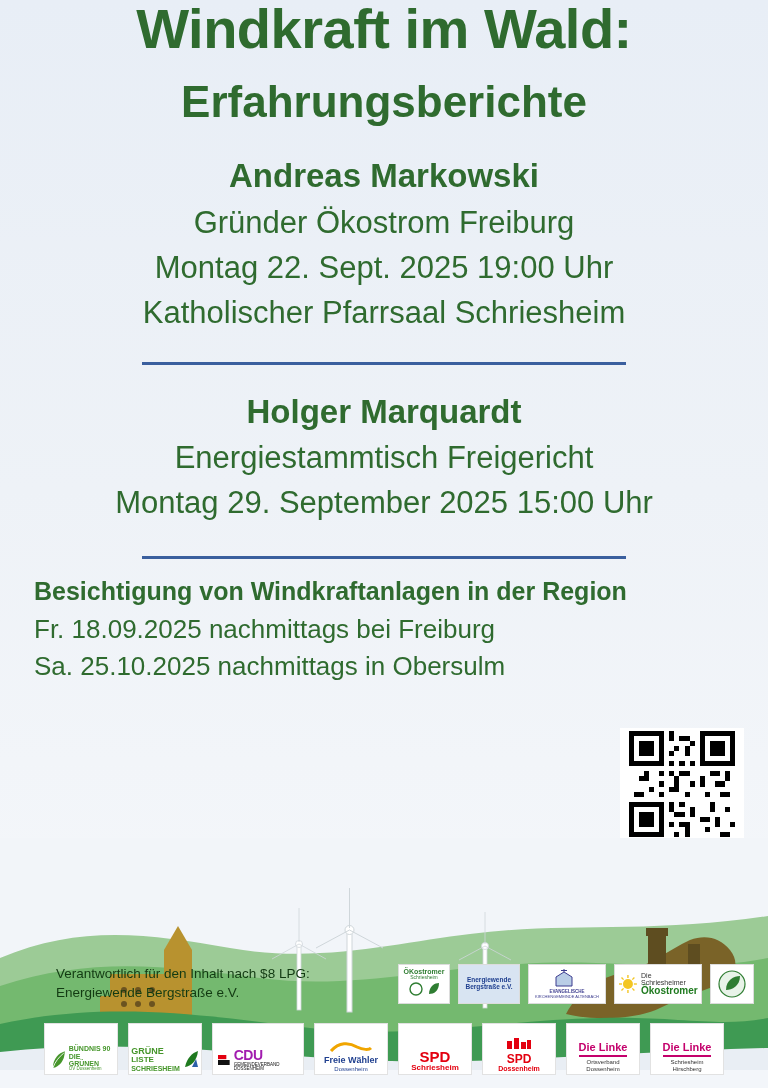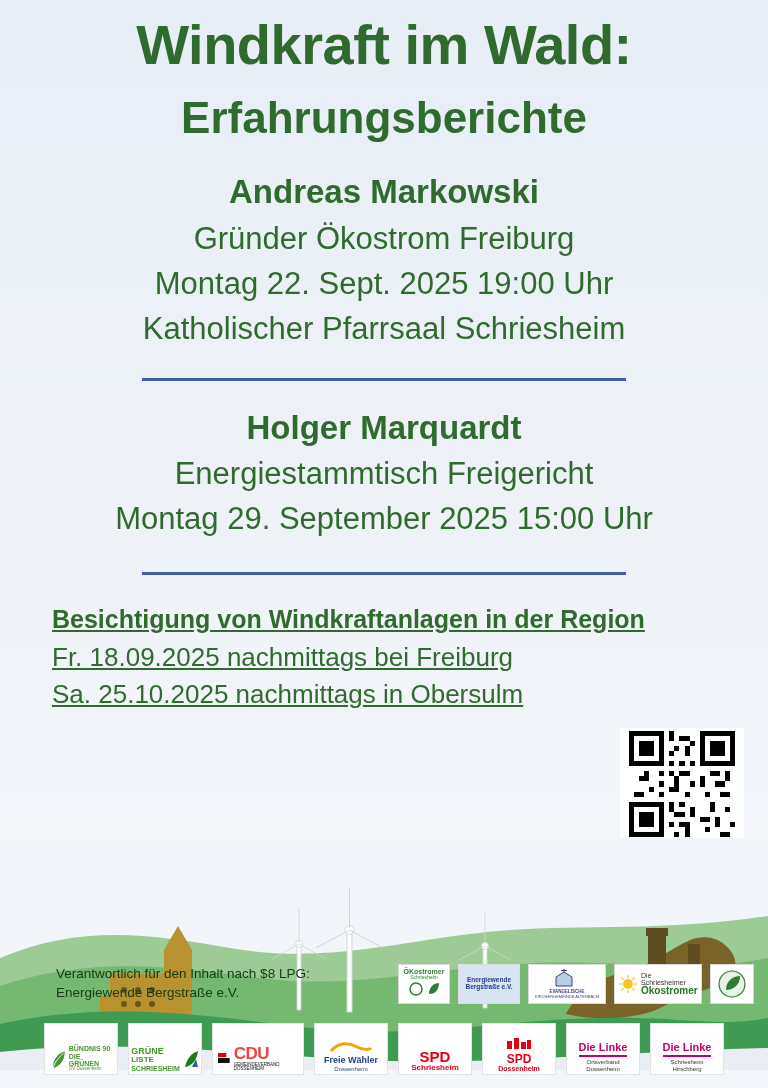--- a/index.html
+++ b/index.html
@@ -12,21 +12,20 @@
   .poster {
     position: relative;
     width: 768px; height: 1088px;
     background: linear-gradient(to bottom, #e8eef6 0%, #eef2f7 45%, #f2f5f9 70%, #f6f8fb 100%);
     overflow: hidden;
   }
 
   
   .headline {
     text-align: center;
-    padding-top: 16px;
   }
   .headline .l1 {
     font-size: 56px;
     font-weight: bold;
     color: #2f6b2f;
     letter-spacing: -0.5px;
     line-height: 1.05;
   }
   .headline .l2 {
     font-size: 44px;
@@ -58,25 +57,24 @@
   .divider {
     width: 484px;
     height: 3px;
     background: #3a5f9e;
     margin: 26px auto 0 auto;
   }
   .divider.d2 { margin-top: 30px; }
 
   
   .excursions {
-    margin-top: 26px;
-    padding-left: 52px;
+    margin-top: 14px;
+    padding-left: 34px;
     position: relative;
     color: #2f6b2f;
-    text-decoration: underline;
   }
   .excursions .title {
     font-size: 25px;
     font-weight: bold;
     line-height: 1.5;
   }
   .excursions .item {
     font-size: 26px;
     line-height: 1.45;
   }
@@ -417,21 +415,21 @@
       </div>
     </div>
 
     <div class="party" style="width:108px;">
       <div style="display:flex;align-items:center;gap:4px;">
         <svg width="14" height="14" viewBox="0 0 14 14">
             <rect x="0" y="7" width="14" height="6" fill="#111"></rect>
             <rect x="0" y="1" width="10" height="5" fill="#e3000f"></rect>
           </svg>
         <div style="text-align:left;">
-          <div style="font-size:17px;font-weight:bold;color:#ef4444;letter-spacing:-0.5px">CDU</div>
+          <div style="font-size:14px;font-weight:bold;color:#a21caf;letter-spacing:-0.5px">CDU</div>
           <div style="font-size:4.5px;color:#111">GEMEINDEVERBAND DOSSENHEIM</div>
         </div>
       </div>
     </div>
 
     <div class="party" style="width:84px;">
       <div>
         <svg width="44" height="12" viewBox="0 0 44 12">
             <path d="M2 11 C 10 2, 20 2, 28 7 C 34 10, 40 10, 42 8" stroke="#f0a500" stroke-width="3" fill="none"></path>
           </svg>

